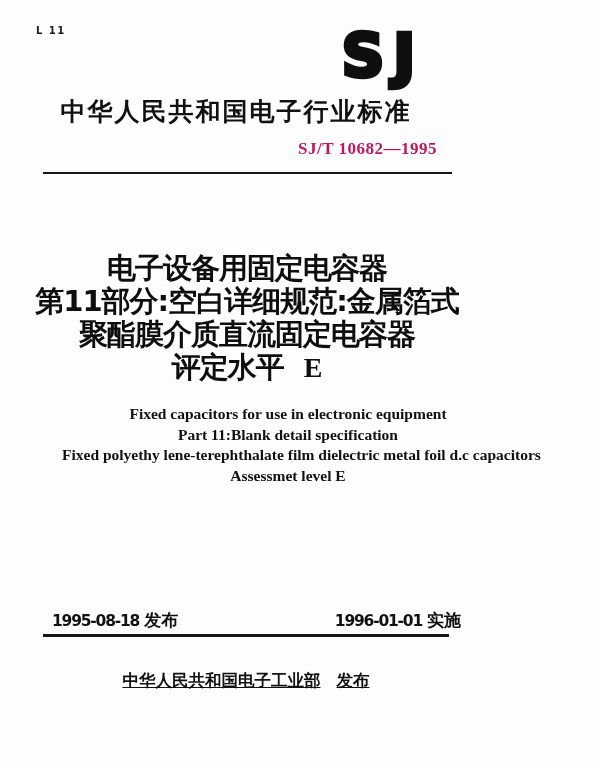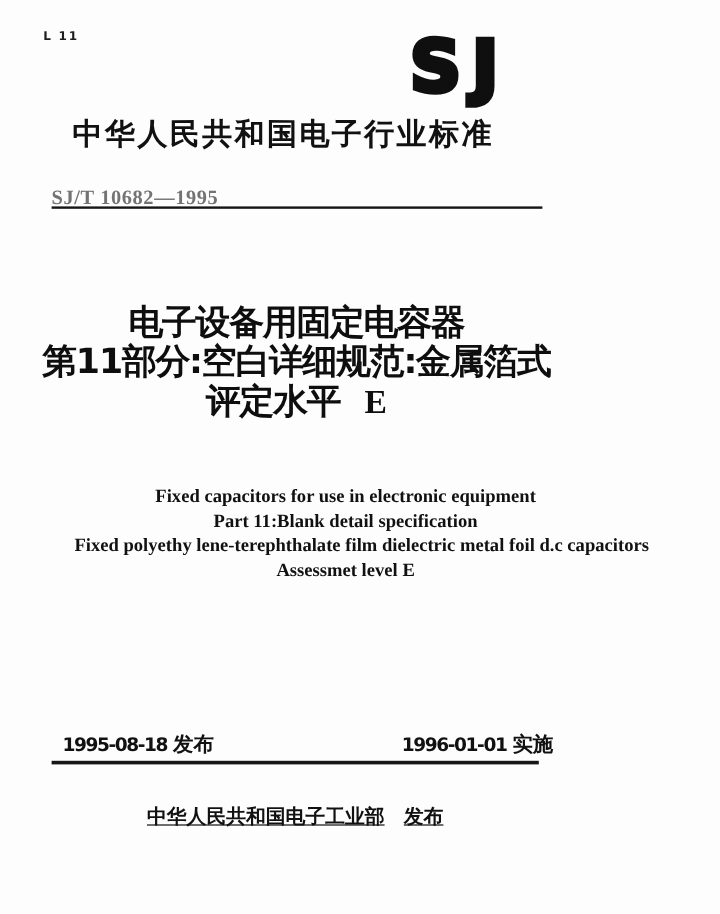--- a/index.html
+++ b/index.html
@@ -19,22 +19,22 @@
     font-family:"DejaVu Sans",sans-serif;
   }
   
   .org{
     left:30px;top:97px;width:412px;text-align:center;
     font-size:25px;font-weight:bold;letter-spacing:2px;line-height:30px;color:#111;
     white-space:nowrap;
   }
   
   .stdno{
-    left:43px;top:155px;width:394px;
-    font-family:"Liberation Serif",serif;font-weight:bold;font-size:17px;color:#737373;
+    left:43px;top:139px;width:394px;text-align:right;
+    font-family:"Liberation Serif",serif;font-weight:bold;font-size:17px;color:#be185d;
     letter-spacing:0.5px;
   }
   .rule{background:#161616;}
   .rule-top{left:43px;top:172px;width:409px;height:2px;}
   .rule-bottom{left:43px;top:634px;width:406px;height:3px;}
   
   .cn-title{
     left:21px;top:252px;width:452px;text-align:center;
     font-size:29px;font-weight:bold;letter-spacing:-1px;line-height:33px;color:#0e0e0e;
     white-space:nowrap;
@@ -74,20 +74,21 @@
 
   <div class="abs org">中华人民共和国电子行业标准</div>
 
   <div class="abs stdno">SJ/T 10682—1995</div>
 
   <div class="abs rule rule-top"></div>
 
   <div class="abs cn-title">
     <div>电子设备用固定电容器</div>
     <div>第11部分:空白详细规范:金属箔式</div>
+    <div>聚酯膜介质直流固定电容器</div>
     <div>
       <span>评定水平</span><span class="grade">E</span>
     </div>
   </div>
 
   <div class="abs en-title">
     <div>Fixed capacitors for use in electronic equipment</div>
     <div>Part 11:Blank detail specification</div>
     <div>Fixed polyethy lene-terephthalate film dielectric metal foil d.c capacitors</div>
     <div>Assessmet level E</div>

